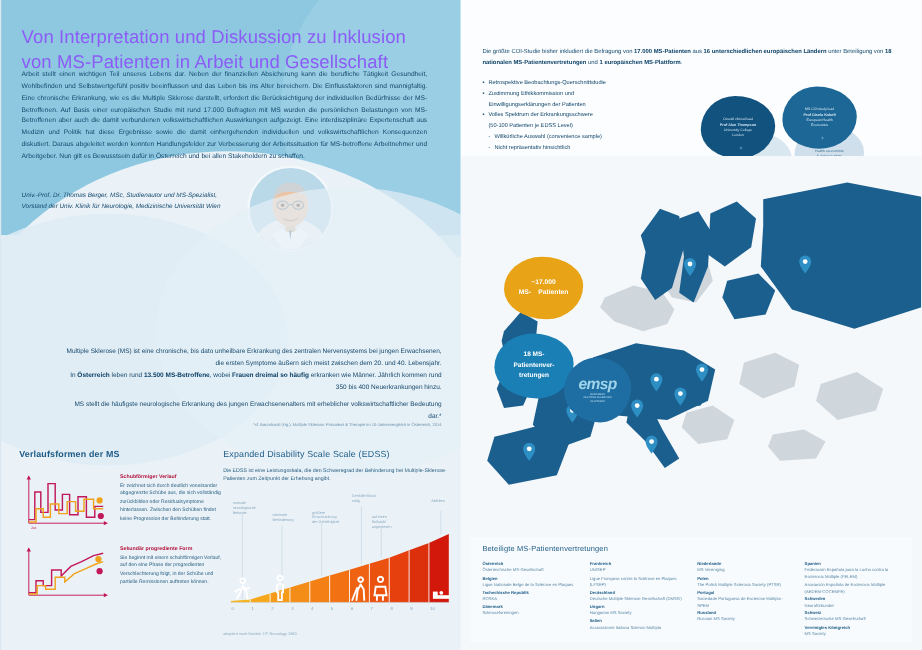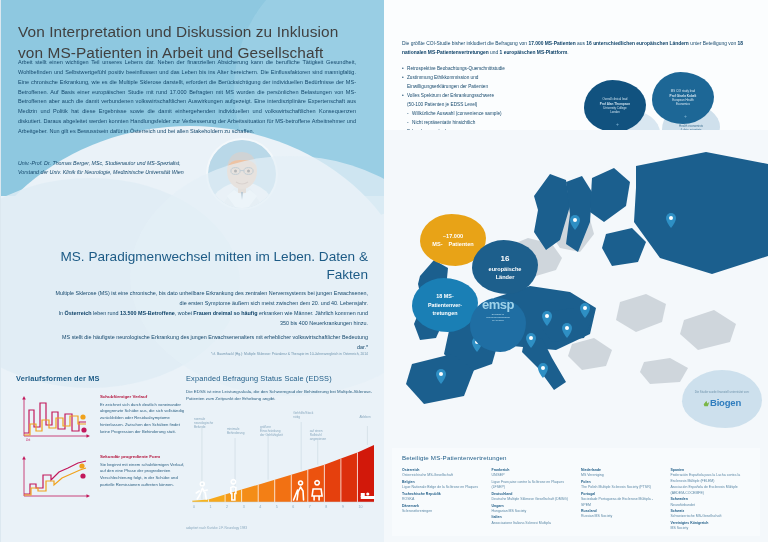--- a/index.html
+++ b/index.html
@@ -23,21 +23,21 @@
     border-radius:50%;
     background:#a3d4e7;opacity:.55;
   }
   .hero-curve2{
     position:absolute;left:-40px;bottom:-130px;width:460px;height:200px;
     border-radius:50% 50% 0 0 / 100% 100% 0 0;
     background:#eaf2f8;
   }
   h1.title{
     position:absolute;left:18px;top:22px;width:340px;margin:0;
-    font-size:15.4px;line-height:1.34;font-weight:400;color:#404040;
+    font-size:15.4px;line-height:1.34;font-weight:400;color:#8b5cf6;
     letter-spacing:.1px;
   }
   .lead{
     position:absolute;left:18px;top:58px;width:338px;margin:0;
     font-size:5.55px;line-height:1.78;color:#15486c;text-align:justify;
   }
   .byline{
     position:absolute;left:18px;top:159px;width:250px;margin:0;
     font-size:5.3px;line-height:1.72;color:#15486c;font-style:italic;
   }
@@ -141,21 +141,21 @@
     position:absolute;border-radius:48% 52% 46% 54% / 52% 46% 54% 48%;
     display:flex;align-items:center;justify-content:center;text-align:center;
     color:#fff;font-weight:700;
   }
   .stat span{padding:0 3px;}
   .s-gold{background:#e8a317;}
   .s-dark{background:#1d5f8c;}
   .s-blue{background:#1a7fb5;}
   .emsp{
     position:absolute;width:56px;height:54px;border-radius:48% 52% 46% 54% / 52% 46% 54% 48%;
-    background:#1f6ea3;display:flex;flex-direction:column;align-items:center;
+    background:#1f6ea3;display:flex;flex-direction:column;align-items:center;justify-content:center;font-style:italic;
   }
   .emsp .lg{font-size:13px;font-weight:700;color:#9fd3ea;letter-spacing:-.5px;line-height:1;}
   .emsp .sub{font-size:2.2px;color:#bfe0f0;line-height:1.35;text-align:center;margin-top:2px;}
   .biogen{
     position:absolute;left:298px;top:240px;width:80px;height:58px;
     border-radius:50% 50% 46% 54% / 54% 52% 48% 46%;
     background:rgba(197,220,234,.85);display:flex;flex-direction:column;
     align-items:center;justify-content:center;text-align:center;
   }
   .biogen .bgt{font-size:2.9px;line-height:1.5;color:#6f93ab;}
@@ -210,21 +210,20 @@
           <path d="M28 42 q6 4 12 0" stroke="#c08f74" stroke-width="1.2" fill="none"></path>
           <path d="M26 50 q8 7 16 0 l7 6 -9 12 h-12 l-9 -12z" fill="#ffffff"></path>
           <path d="M33 52 l1 8 1 -8z" fill="#4a6d86"></path>
         </g>
       </svg>
     </div>
 
     <div class="para">
       <div class="para-bg"></div>
       <div class="para-bg2"></div>
-      <h2 class="para-title">MS. Paradigmenwechsel mitten im Leben. Daten &amp; Fakten</h2>
       <p class="para-p p1">Multiple Sklerose (MS) ist eine chronische, bis dato unheilbare Erkrankung des zentralen Nervensystems bei jungen Erwachsenen, die ersten Symptome äußern sich meist zwischen dem 20. und 40. Lebensjahr.</p>
       <p class="para-p p2">
         <span>In </span><b class="hl">Österreich</b><span> leben rund </span><b class="hl">13.500 MS-Betroffene</b><span>, wobei </span><b class="hl">Frauen dreimal so häufig</b><span> erkranken wie Männer. Jährlich kommen rund 350 bis 400 Neuerkrankungen hinzu.</span>
       </p>
       <p class="para-p p3">MS stellt die häufigste neurologische Erkrankung des jungen Erwachsenenalters mit erheblicher volkswirtschaftlicher Bedeutung dar.*</p>
       <p class="para-note">*cf. Baumhackl (Hg.): Multiple Sklerose: Prävalenz &amp; Therapie im 10-Jahresvergleich in Österreich, 2014</p>
     </div>
 
     <div class="verl">
       <h3 class="sect">Verlaufsformen der MS</h3>
@@ -263,21 +262,21 @@
           </svg>
         </div>
         <div class="vtxt">
           <p class="vh">Sekundär progrediente Form</p>
           <p class="vb">Sie beginnt mit einem schubförmigen Verlauf, auf den eine Phase der progredienten Verschlechterung folgt, in der Schübe und partielle Remissionen auftreten können.</p>
         </div>
       </div>
     </div>
 
     <div class="edss">
-      <h3 class="sect">Expanded Befragung Status Scale (EDSS)</h3>
+      <h3 class="sect">Expanded Disability Scale Scale (EDSS)</h3>
       <p class="edss-sub">Die EDSS ist eine Leistungsskala, die den Schweregrad der Behinderung bei Multiple-Sklerose-Patienten zum Zeitpunkt der Erhebung angibt.</p>
       <div class="edss-chart">
         <svg id="edssSvg" width="192" height="120" viewBox="0 0 192 120" aria-hidden="true">
             <path d="M6,96 L6,94.76 L22.545454545454547,93.52 L22.545454545454547,96 Z" fill="#f6b41e"></path>
             <line x1="6" y1="94.76" x2="6" y2="96" stroke="#ffffff" stroke-width=".7"></line>
             <path d="M22.545454545454547,96 L22.545454545454547,93.52 L39.09090909090909,88.56 L39.09090909090909,96 Z" fill="#f6a81c"></path>
             <line x1="22.545454545454547" y1="93.52" x2="22.545454545454547" y2="96" stroke="#ffffff" stroke-width=".7"></line>
             <path d="M39.09090909090909,96 L39.09090909090909,88.56 L55.63636363636364,83.6 L55.63636363636364,96 Z" fill="#f59a19"></path>
             <line x1="39.09090909090909" y1="88.56" x2="39.09090909090909" y2="96" stroke="#ffffff" stroke-width=".7"></line>
             <path d="M55.63636363636364,96 L55.63636363636364,83.6 L72.18181818181819,78.64 L72.18181818181819,96 Z" fill="#f48d17"></path>
@@ -499,51 +498,36 @@
         </g>
       </svg>
 
       
       <div class="stat s-gold" style="left:36px;top:84px;width:66px;height:52px;font-size:5.6px;line-height:1.5;">
         <span>
           <span>~17.000</span><br>
           <span>MS-</span><span>Patienten</span>
         </span>
       </div>
-      <div class="stat s-dark" style="left:88px;top:110px;width:66px;height:54px;font-size:5.6px;line-height:1.5;">
-        <span>
-          <span style="font-size:8px;">16</span><br>
-          <span>europäische</span><br>
-          <span>Länder</span>
-        </span>
-      </div>
       <div class="stat s-blue" style="left:28px;top:148px;width:66px;height:54px;font-size:5.4px;line-height:1.55;">
         <span>
           <span>18 MS-</span><br>
           <span>Patientenver-</span><br>
           <span>tretungen</span>
         </span>
       </div>
       <div class="emsp" style="left:86px;top:168px;">
         <span class="lg">emsp</span>
         <span class="sub">
           <span>EUROPEAN</span><br>
           <span>MULTIPLE SCLEROSIS</span><br>
           <span>PLATFORM</span>
         </span>
       </div>
 
-      <div class="biogen">
-        <span class="bgt">Die Studie wurde finanziell unterstützt von:</span>
-        <span class="bgl">
-          <svg width="7" height="7" viewBox="0 0 10 10" style="vertical-align:-1px" aria-hidden="true">
-            <path d="M1 6 L5 1 L6 5 L9 3 L7 9 L2 9 Z" fill="#7ab648"></path>
-          </svg><span>Biogen</span>
-        </span>
-      </div>
     </div>
 
     <div class="orgs">
       <h3 class="sect">Beteiligte MS-Patientenvertretungen</h3>
       <div class="orgcols" id="orgCols">
           <div class="orgcol">
             <div class="c">Österreich</div>
             <div class="o">Österreichische MS-Gesellschaft</div>
             <div class="c">Belgien</div>
             <div class="o">Ligue Nationale Belge de la Sclérose en Plaques</div>

